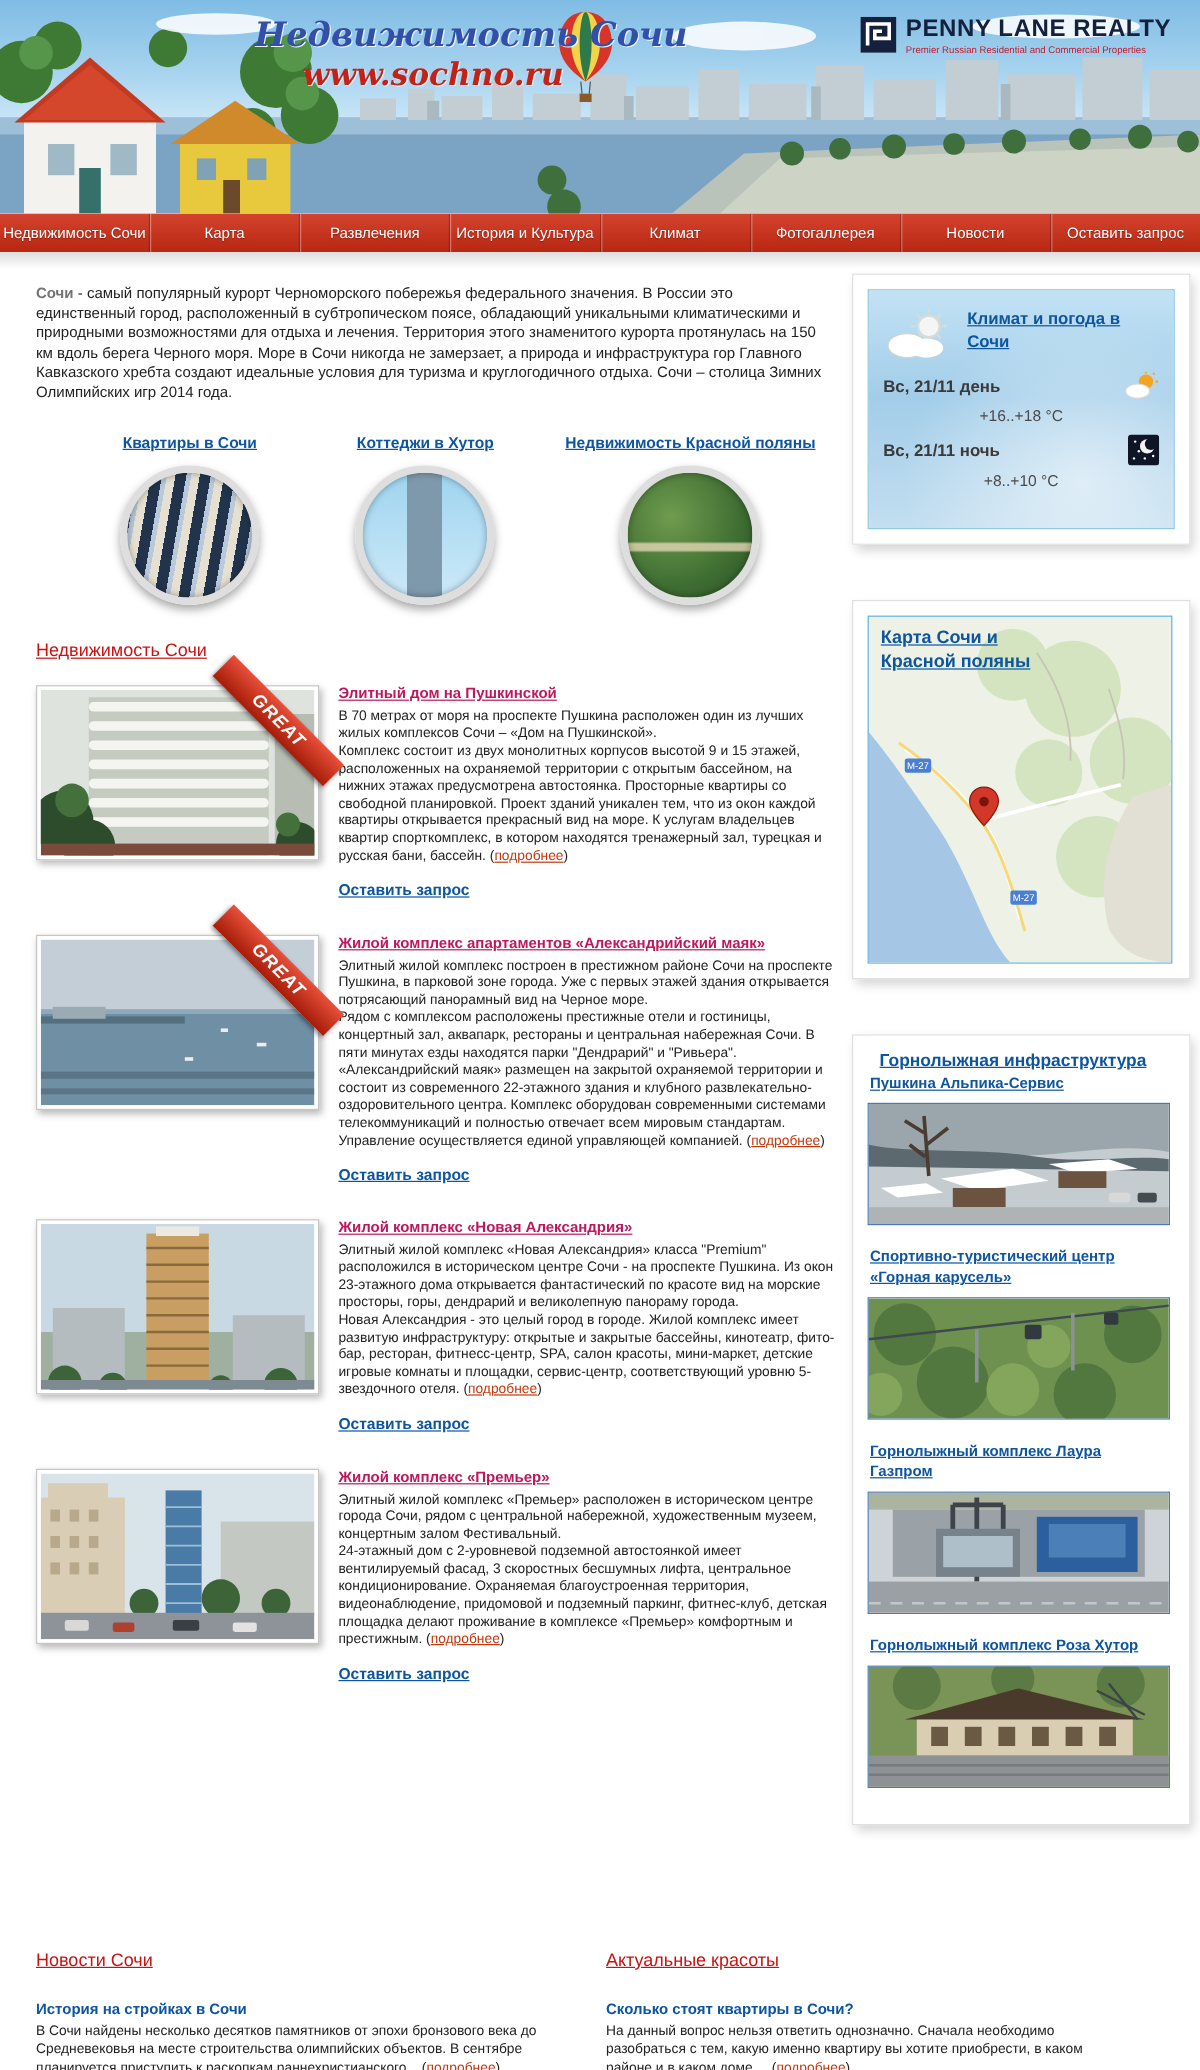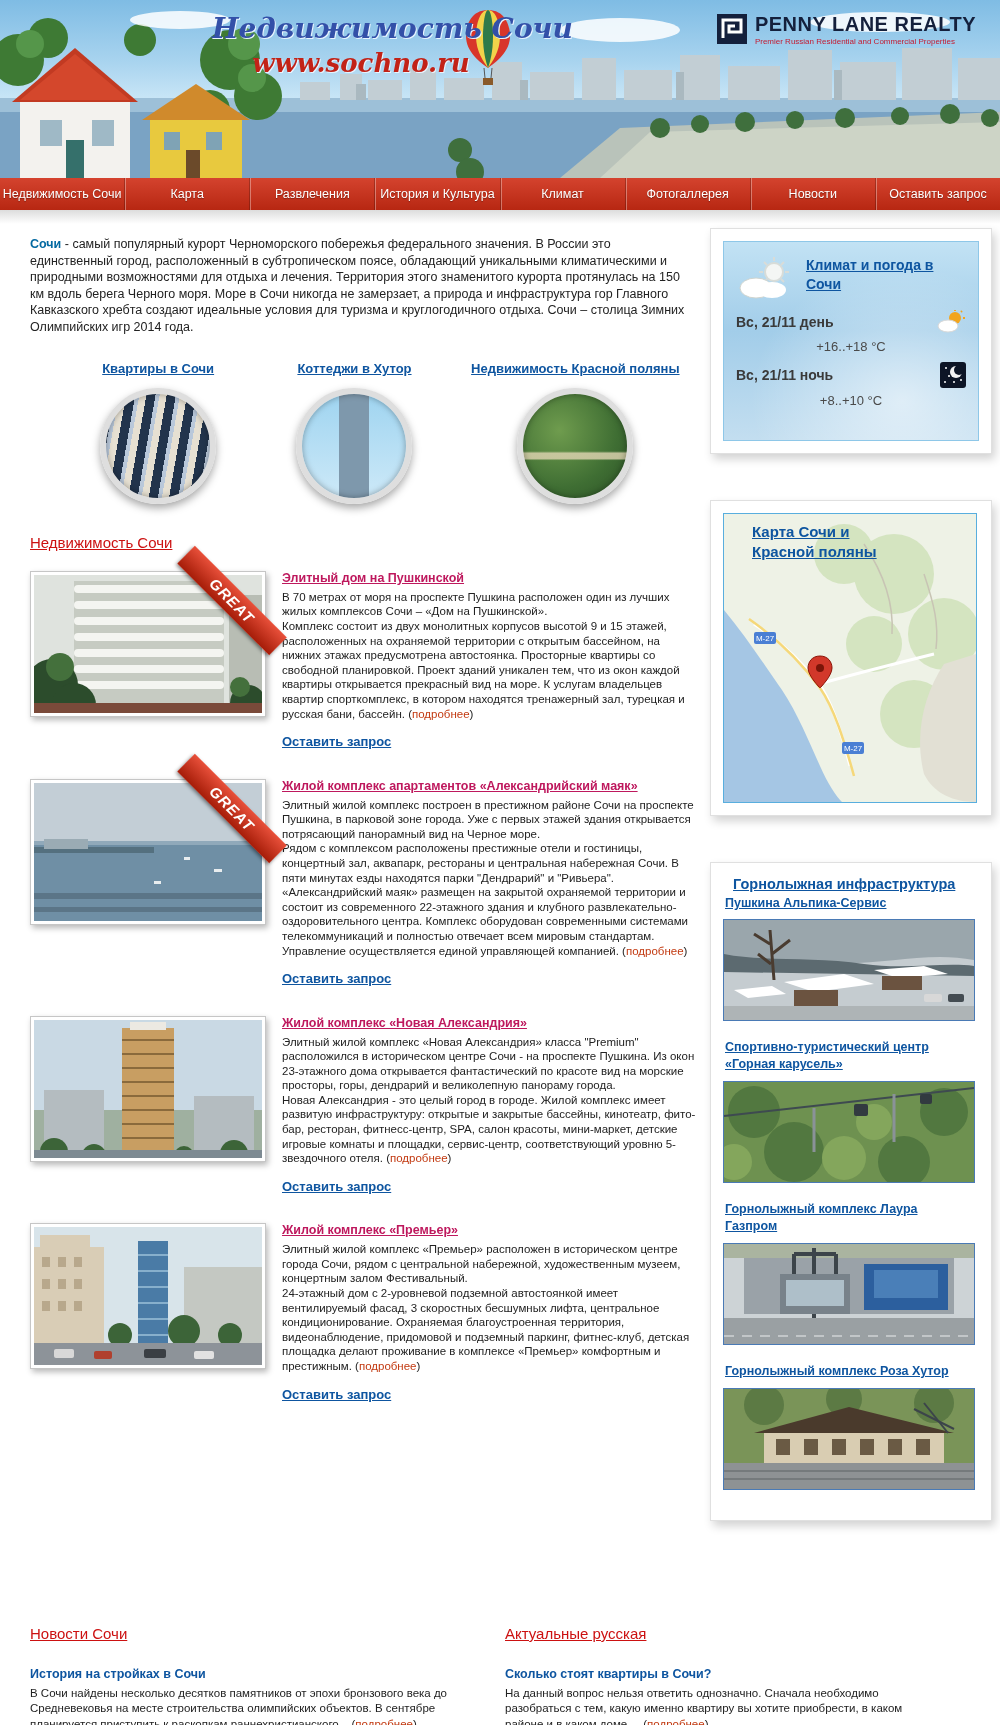--- a/index.html
+++ b/index.html
@@ -20,21 +20,21 @@
   .nav{display:flex;height:32px;background:linear-gradient(#d4432e,#b72712);}
   .nav-item{flex:1;display:flex;align-items:center;justify-content:center;color:#fff;
     font-size:12.5px;cursor:pointer;text-shadow:0 1px 1px rgba(0,0,0,.35);white-space:nowrap;}
   .nav-item + .nav-item{border-left:1px solid rgba(0,0,0,.22);box-shadow:inset 1px 0 0 rgba(255,255,255,.35);}
   
   .page-shadow{height:14px;background:linear-gradient(#dcdcdc,#ffffff);}
   .main{display:flex;padding:4px 8px 0 30px;}
   .col-left{width:668px;}
   .col-right{width:282px;margin-left:auto;}
   .intro{font-size:12.5px;line-height:1.32;width:660px;margin:8px 0 0 0;}
-  .lead{color:#0369a1;font-weight:bold;}
+  .lead{color:#737373;font-weight:bold;}
   
   .quick-links{display:flex;margin:26px 0 4px 30px;align-items:flex-end;}
   .ql{width:200px;text-align:center;}
   .ql.wide{width:250px;}
   .ql-label{color:#0e55a0;font-weight:bold;text-decoration:underline;font-size:13px;cursor:pointer;}
   .circle{width:104px;height:104px;border-radius:50%;margin:12px auto 0;
     border:6px solid #dedede;box-shadow:0 4px 8px rgba(0,0,0,.35), inset 0 0 6px rgba(0,0,0,.35);}
   .c1{background:
     repeating-linear-gradient(100deg,#22344c 0 9px,#b9c8da 9px 13px,#e6e0d2 13px 20px);}
   .c2{background:
@@ -52,39 +52,39 @@
     border:1px solid #c6c6c6;box-shadow:2px 3px 6px rgba(0,0,0,.28);padding:3px;}
   .photo{width:228px;height:138px;overflow:hidden;position:relative;}
   .badge{position:absolute;top:16px;right:-32px;transform:rotate(45deg);width:130px;
     text-align:center;background:linear-gradient(#e8503a,#a51c08);color:#fff;font-style:italic;
     font-weight:bold;font-size:15px;padding:4px 0;letter-spacing:1px;
     box-shadow:0 2px 4px rgba(0,0,0,.45);}
   .listing-body{margin-left:16px;width:422px;font-size:11.5px;line-height:1.27;}
   .listing-title{display:inline-block;color:#be185d;font-weight:bold;text-decoration:underline;
     font-size:12.5px;margin-bottom:3px;cursor:pointer;}
   .listing-text{white-space:pre-line;}
-  .more-link{color:#c23910;cursor:pointer;}
+  .more-link{color:#c23910;text-decoration:underline;cursor:pointer;}
   .request-link{display:inline-block;margin-top:13px;color:#0e55a0;font-weight:bold;
     text-decoration:underline;font-size:13px;cursor:pointer;}
   
   .card{background:#fff;border:1px solid #e0e0e0;box-shadow:3px 5px 9px rgba(0,0,0,.18);
     padding:12px;margin-bottom:46px;}
   .weather-inner{border:1px solid #8ec7e8;background:
     radial-gradient(ellipse at 70% 80%, rgba(255,255,255,.55), rgba(255,255,255,0) 60%),
     linear-gradient(180deg,#c2e2f4 0%,#a2cde9 45%,#c3def0 100%);
     padding:14px 12px 18px;height:166px;}
   .weather-top{display:flex;align-items:flex-start;}
   .weather-title{color:#0e55a0;font-weight:bold;text-decoration:underline;font-size:14px;
     line-height:1.35;width:130px;margin-left:8px;cursor:pointer;}
   .w-row{margin-top:8px;}
   .w-line{display:flex;align-items:center;justify-content:space-between;
     font-weight:bold;color:#3a3a3a;font-size:14px;}
   .w-temp{text-align:center;color:#4a4a4a;font-size:13px;margin-top:5px;}
   .map-inner{position:relative;width:252px;height:288px;border:1px solid #58aede;}
-  .map-title{position:absolute;top:8px;left:28px;font-weight:bold;font-size:15px;color:#0e55a0;
+  .map-title{position:absolute;top:8px;left:10px;font-weight:bold;font-size:15px;color:#0e55a0;
     text-decoration:underline;line-height:1.35;width:150px;cursor:pointer;}
   .ski-heading{font-size:14.5px;font-weight:bold;color:#0e55a0;text-decoration:underline;
     margin:10px 0 16px 10px;line-height:1.35;width:160px;cursor:pointer;}
   .ski-item{margin-bottom:18px;}
   .ski-link{display:block;font-weight:bold;color:#0e55a0;text-decoration:underline;
     font-size:12.5px;line-height:1.35;margin:0 0 8px 2px;cursor:pointer;width:240px;}
   .ski-photo{width:250px;height:100px;border:1px solid #4a7ab5;display:block;}
   
   .news-row{display:flex;padding:0 30px;margin-top:58px;}
   .news-col{width:448px;}
@@ -605,20 +605,20 @@
 <div class="news-row">
   <div class="news-col">
     <h2 class="news-heading">Новости Сочи</h2>
     <div class="news-item">
       <div class="news-title">История на стройках в Сочи</div>
       <span>В Сочи найдены несколько десятков памятников от эпохи бронзового века до Средневековья на месте строительства олимпийских объектов. В сентябре планируется приступить к раскопкам раннехристианского...</span> (<a class="more-link">подробнее</a>)
     </div>
 
   </div>
   <div class="articles-col">
-    <h2 class="news-heading">Актуальные русская</h2>
+    <h2 class="news-heading">Актуальные красоты</h2>
     <div class="news-item">
       <div class="news-title">Сколько стоят квартиры в Сочи?</div>
       <span>На данный вопрос нельзя ответить однозначно. Сначала необходимо разобраться с тем, какую именно квартиру вы хотите приобрести, в каком районе и в каком доме....</span> (<a class="more-link">подробнее</a>)
     </div>
 
   </div>
 </div>
 
 </body></html>

